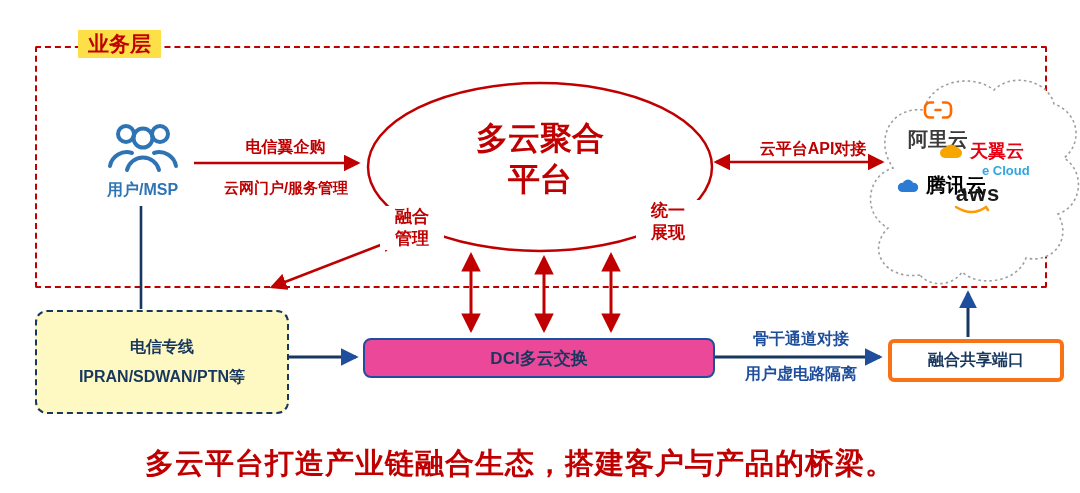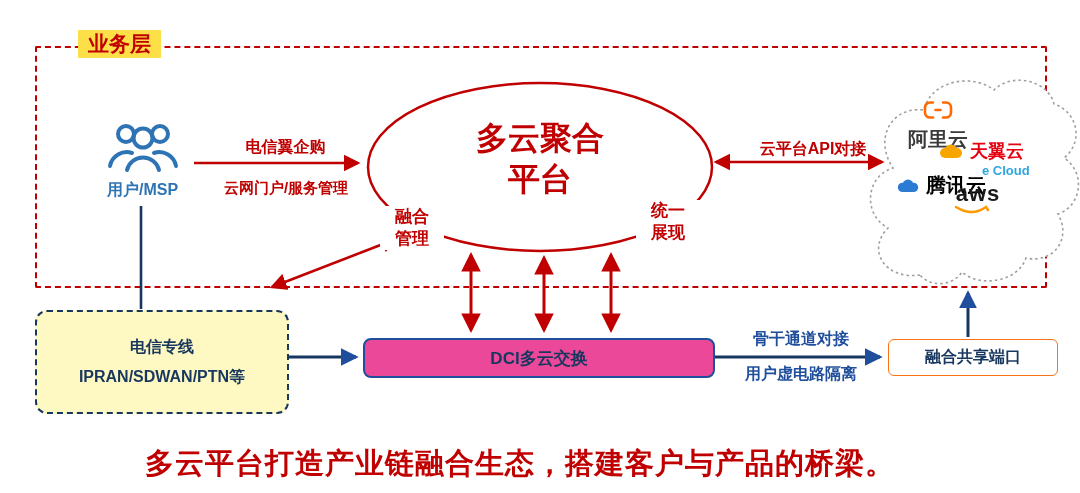--- a/index.html
+++ b/index.html
@@ -32,21 +32,21 @@
   .ty-sub{left:982px;top:163px;font-size:13px;color:#2ea7e0;font-weight:bold;}
   .tc-row{left:896px;top:172px;}
   .tc-text{font-size:20px;color:#000000;font-weight:bold;}
   .aws-wrap{left:954px;top:183px;width:48px;text-align:center;}
   .aws-text{font-size:22px;font-weight:bold;color:#1a1a1a;letter-spacing:1px;line-height:1;}
   .telecom-box{left:35px;top:310px;width:250px;height:100px;border:2px dashed #17375e;border-radius:12px;
                display:flex;flex-direction:column;align-items:center;justify-content:center;gap:9px;
                font-size:16px;font-weight:600;color:#17375e;background:#fef9c3;}
   .dci-box{left:363px;top:338px;width:348px;height:36px;border:2px solid #1f4e9c;border-radius:8px;
            display:flex;align-items:center;justify-content:center;font-size:17px;font-weight:bold;color:#17375e;background:#ec4899;}
-  .port-box{left:888px;top:339px;width:168px;height:35px;border:1px solid #f97316;border-radius:6px;
+  .port-box{left:888px;top:339px;width:168px;height:35px;border:4px solid #f97316;border-radius:6px;
             display:flex;align-items:center;justify-content:center;font-size:16px;font-weight:bold;color:#17375e;background:#fff;}
   .lbl-backbone{left:716px;top:329px;width:170px;font-size:16px;}
   .lbl-isolation{left:710px;top:364px;width:182px;font-size:16px;}
   .caption{left:0px;top:444px;width:1040px;font-size:29px;letter-spacing:1px;}
 </style>
 </head>
 <body>
 
 <div id="stage">
 

